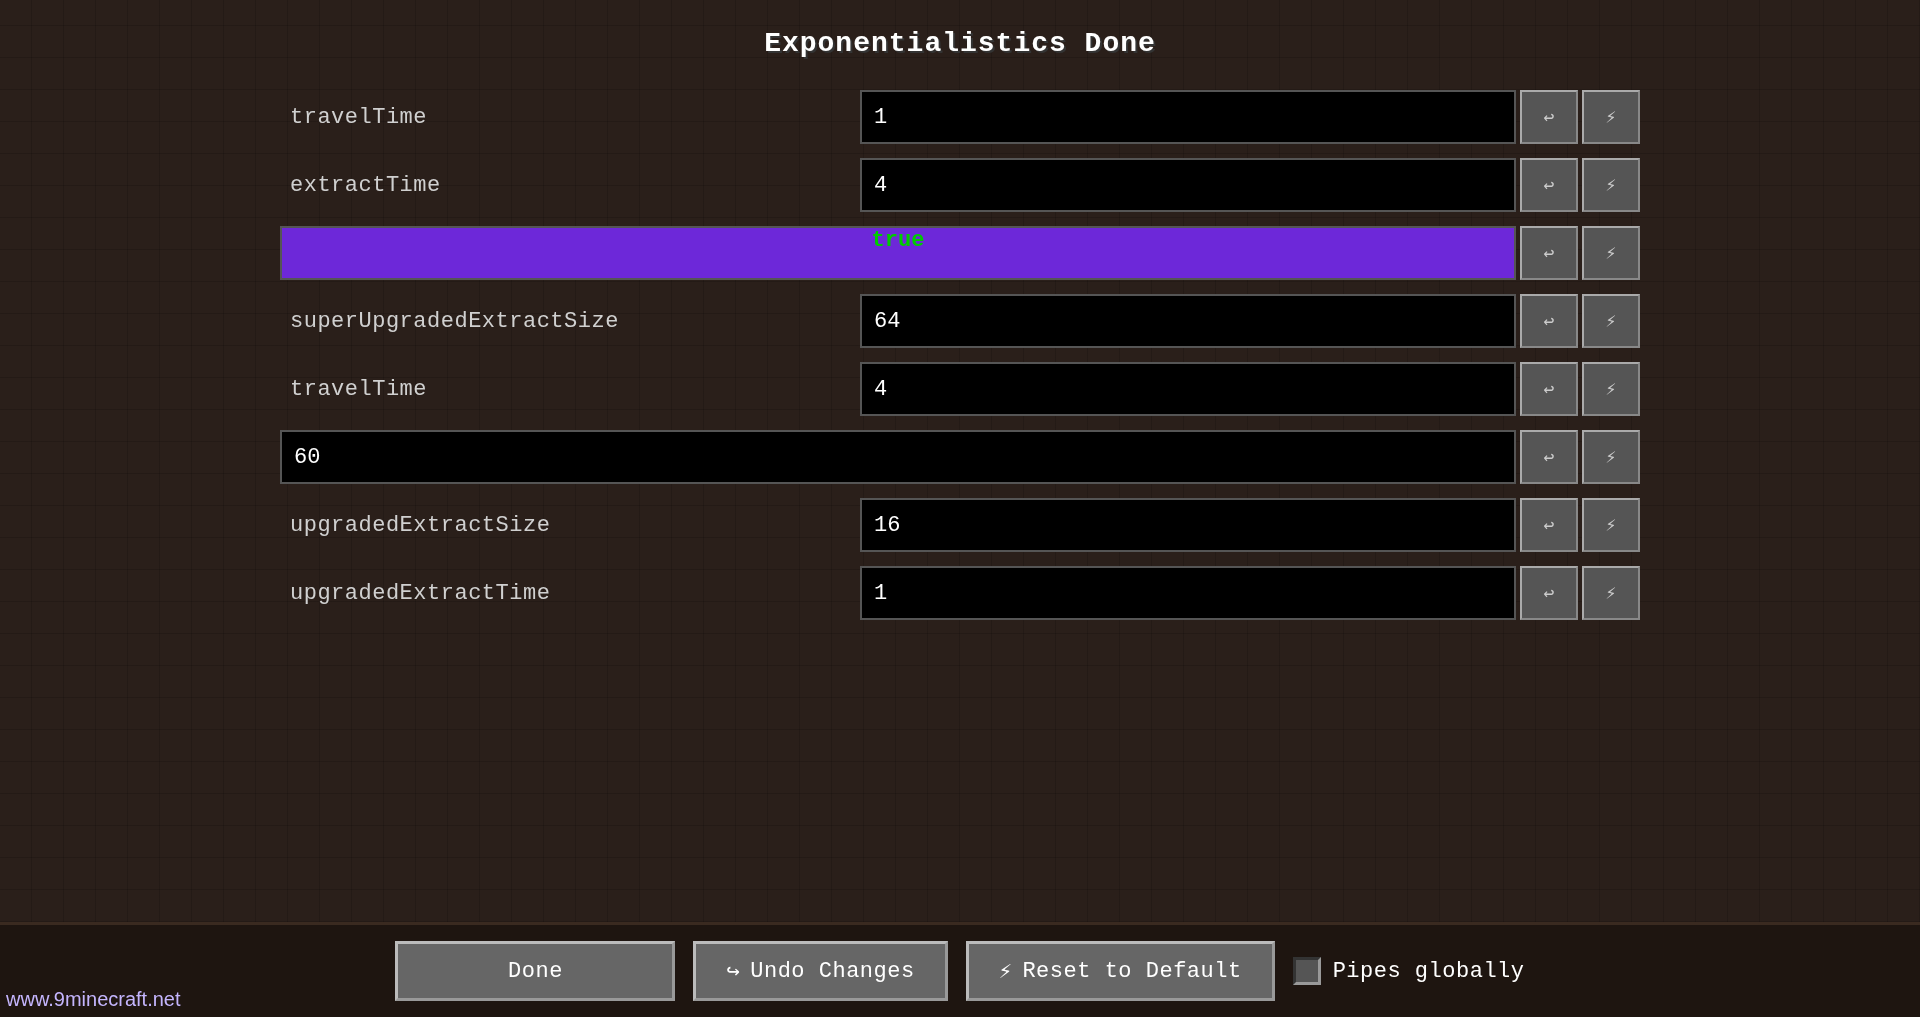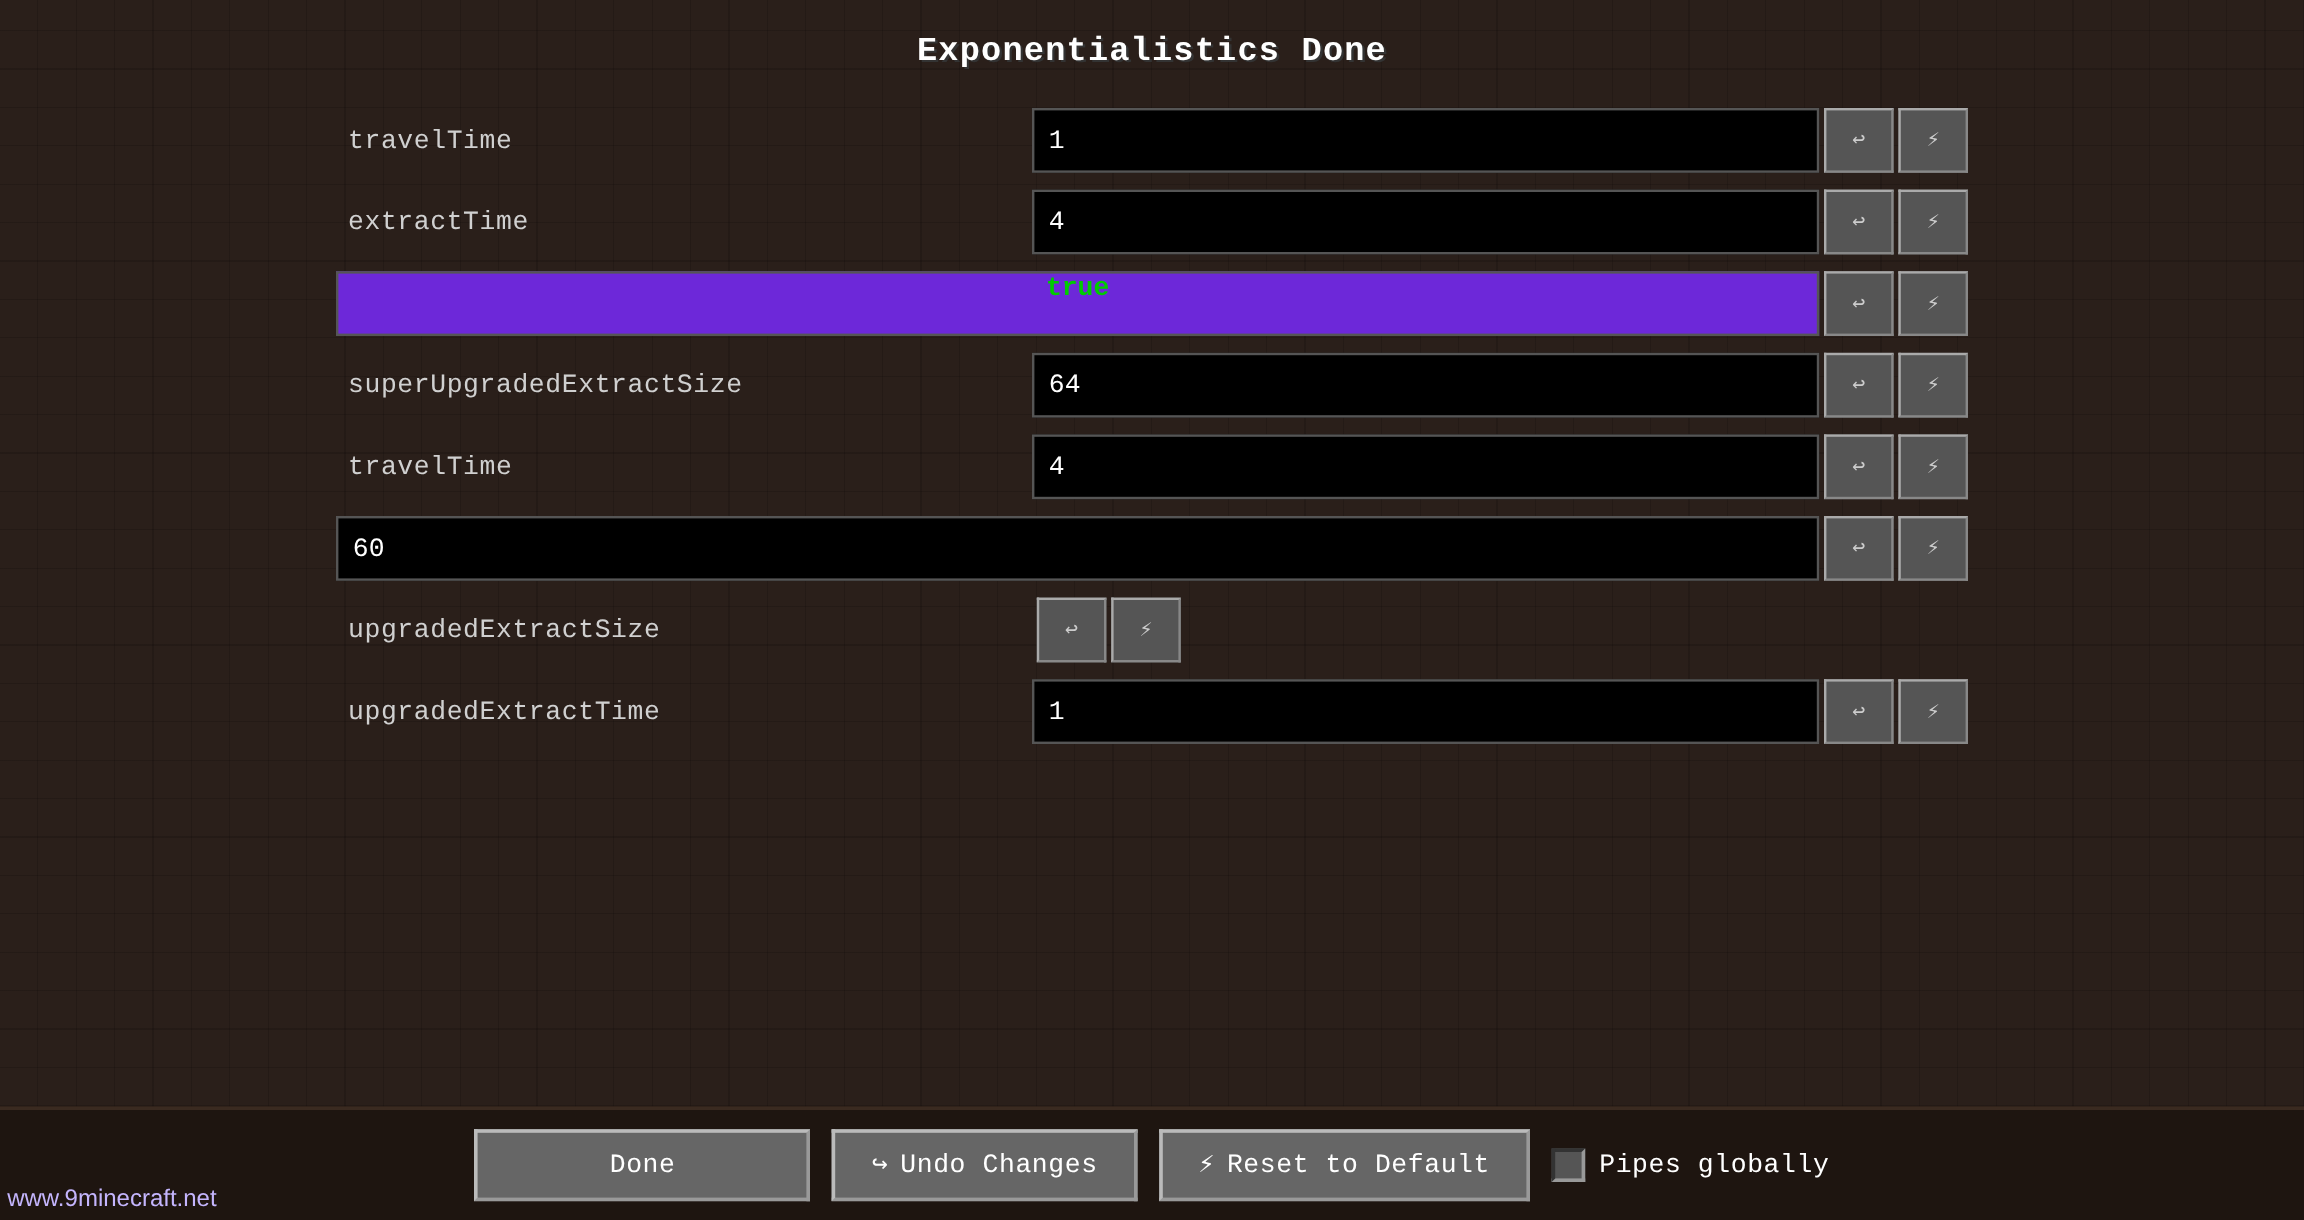--- a/index.html
+++ b/index.html
@@ -210,20 +210,21 @@
       <button class="setting-btn">↩</button>
       <button class="setting-btn">⚡</button>
     </div>
     <div class="setting-row">
       <input type="text" class="setting-input" value="60" style="">
       <button class="setting-btn">↩</button>
       <button class="setting-btn">⚡</button>
     </div>
     <div class="setting-row">
       <div class="setting-label">upgradedExtractSize</div>
+      <input type="text" class="setting-input" value="16" style="">
       <button class="setting-btn">↩</button>
       <button class="setting-btn">⚡</button>
     </div>
     <div class="setting-row">
       <div class="setting-label">upgradedExtractTime</div>
       <input type="text" class="setting-input" value="1" style="">
       <button class="setting-btn">↩</button>
       <button class="setting-btn">⚡</button>
     </div>
   </div>

